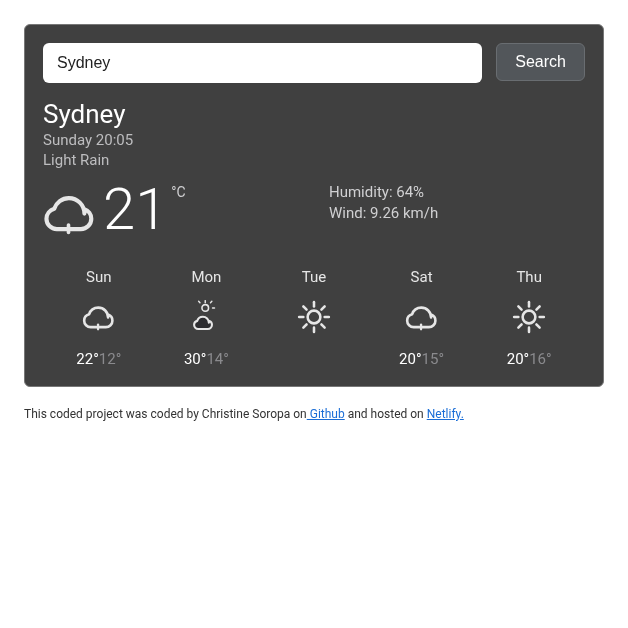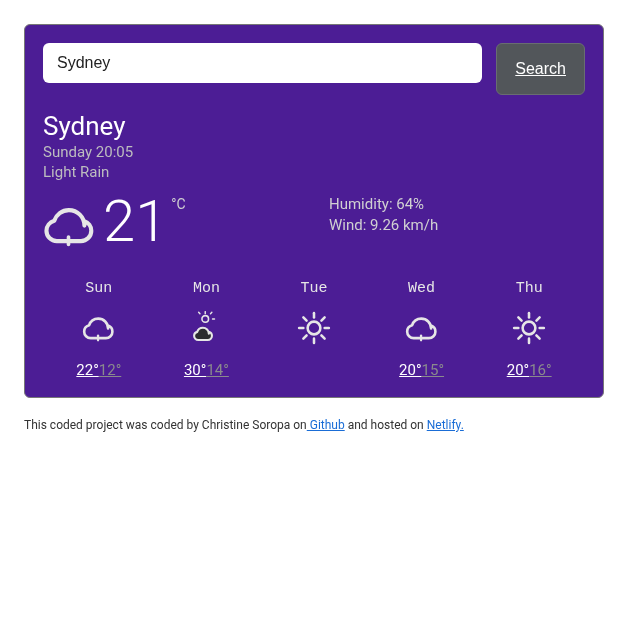--- a/index.html
+++ b/index.html
@@ -4,21 +4,21 @@
 <style>
   * { box-sizing: border-box; margin: 0; padding: 0; }
   body {
     font-family: -apple-system, BlinkMacSystemFont, "Segoe UI", Roboto, Arial, sans-serif;
     background: #fff;
     width: 628px;
     height: 628px;
     padding: 24px;
   }
   .card {
-    background: #4c1d95;
+    background: #404040;
     border-radius: 6px;
     border: 1px solid #777;
     padding: 18px;
     color: #e6e6e6;
   }
   .search-row {
     display: flex;
     gap: 14px;
     margin-bottom: 16px;
   }
@@ -32,24 +32,23 @@
     background: #fff;
     color: #222;
     outline: none;
   }
   .search-btn {
     background: #52565a;
     color: #fff;
     border: 1px solid #696d71;
     border-radius: 6px;
     padding: 0 18px;
-    height: 52px;
+    height: 38px;
     font-size: 16px;
     cursor: pointer;
-    text-decoration: underline;
   }
   .city { font-size: 26px; font-weight: 400; color: #fff; margin-bottom: 2px; }
   .sub { font-size: 15px; color: #bdbdbf; line-height: 1.3; }
   .current-row {
     display: flex;
     margin-top: 10px;
     align-items: flex-start;
     justify-content: center;
   }
   .left-current {
@@ -88,26 +87,25 @@
     padding: 0 2px;
   }
   .day {
     flex: 1;
     text-align: center;
   }
   .day-name {
     font-size: 15px;
     color: #e6e6e6;
     margin-bottom: 14px;
-    font-family: Liberation Mono, monospace;
   }
   .day-icon { margin-bottom: 16px; display:flex; justify-content:center; }
   .temps { font-size: 15px; }
-  .temps .hi { color: #fff; text-decoration: underline; }
-  .temps .lo { color: #8a8a8d; margin-left: 0; text-decoration: underline; }
+  .temps .hi { color: #fff; }
+  .temps .lo { color: #8a8a8d; margin-left: 0; }
   .footer {
     margin-top: 20px;
     font-size: 12px;
     color: #333;
   }
   .footer a { color: #1a6dd6; text-decoration: underline; }
   svg { display:block; }
 </style>
 </head>
 <body>
@@ -196,21 +194,21 @@
     </div>
     <div class="day">
       <div class="day-name">Tue</div>
       <div class="day-icon">
           <svg width="34" height="34" viewBox="0 0 32 32">
             <use href="#ico-sun"></use>
           </svg>
         </div>
     </div>
     <div class="day">
-      <div class="day-name">Wed</div>
+      <div class="day-name">Sat</div>
       <div class="day-icon">
           <svg width="34" height="34" viewBox="0 0 36 36">
             <use href="#ico-cloud"></use>
           </svg>
         </div>
       <div class="temps"><span class="hi">20°</span><span class="lo">15°</span></div>
     </div>
     <div class="day">
       <div class="day-name">Thu</div>
       <div class="day-icon">

